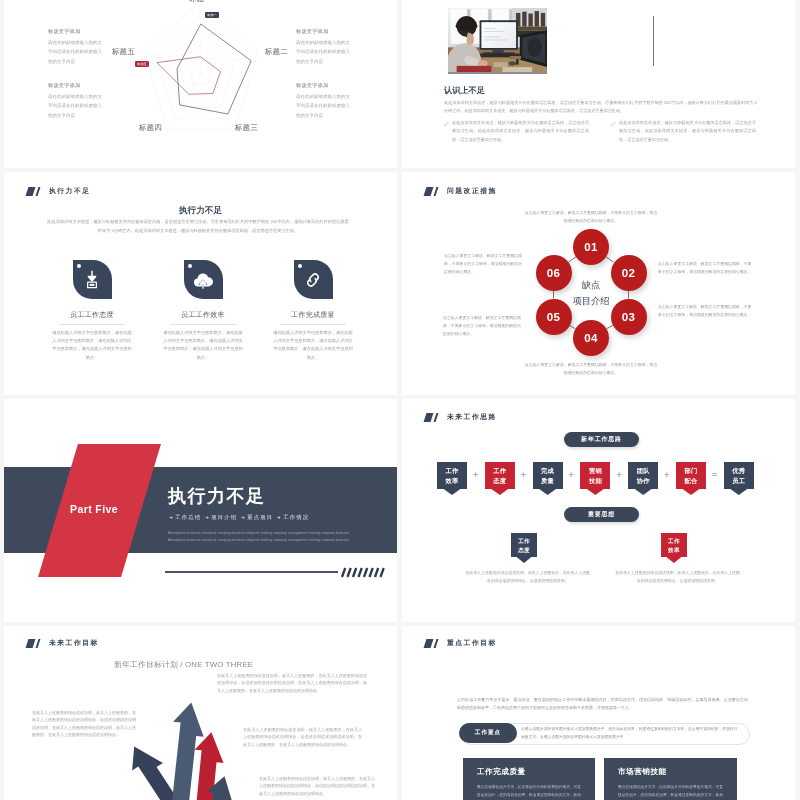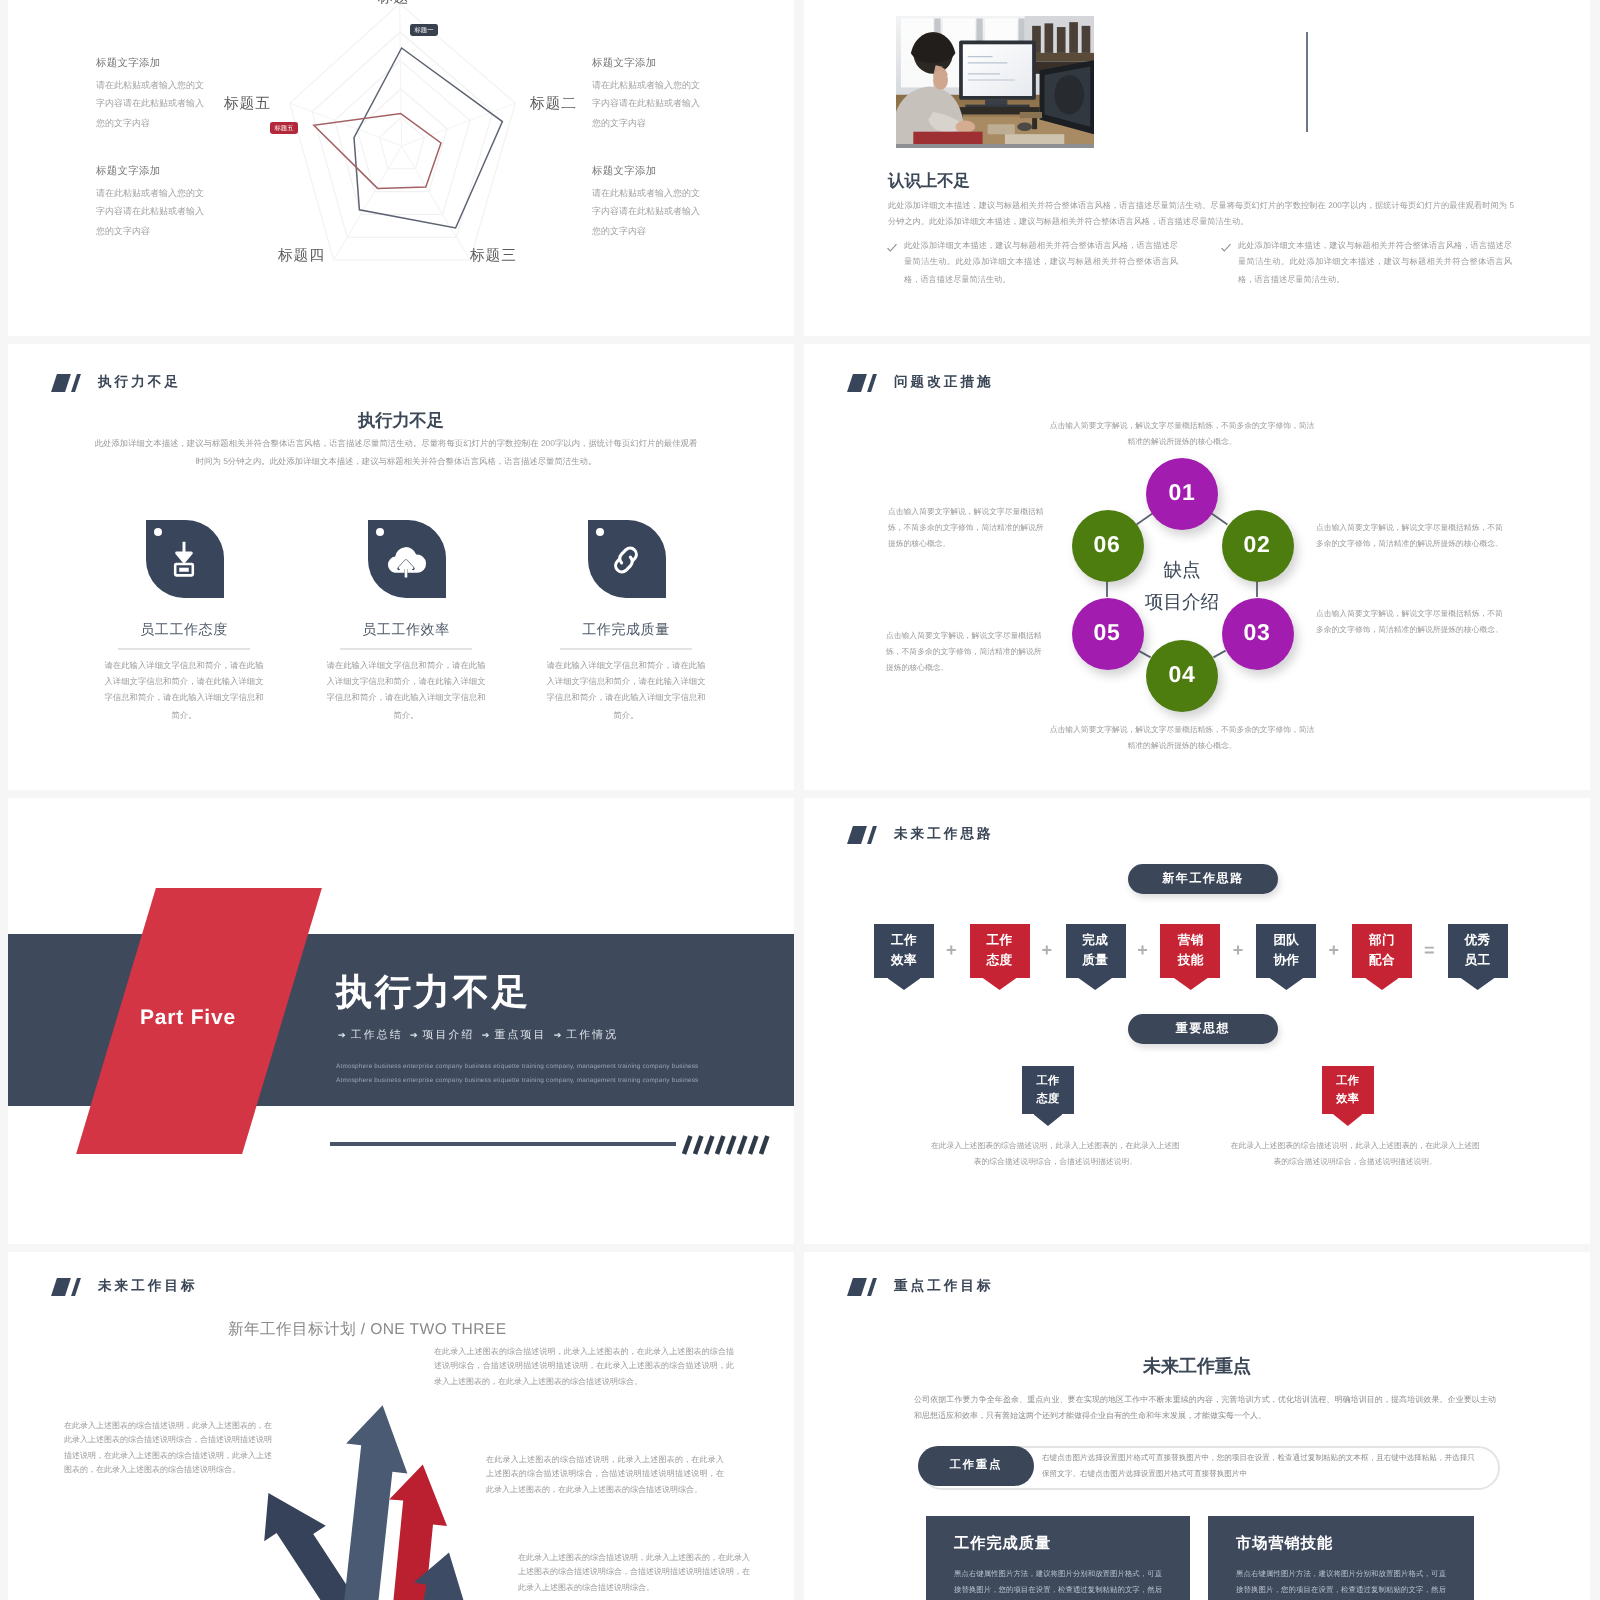--- a/index.html
+++ b/index.html
@@ -50,22 +50,22 @@
   .s3 .leaf .dot{position:absolute;left:4px;top:4px;width:4.4px;height:4.4px;border-radius:50%;background:#fff;}
   .s3 .leaf svg{position:absolute;left:50%;top:50%;transform:translate(-50%,-50%);}
   .s3 .lab{margin-top:11px;font-size:7px;color:#4f5a68;font-weight:400;letter-spacing:.3px;}
   .s3 .lab-u{width:66px;height:1px;background:#e3e3e3;margin:3.5px auto 4px;}
   .s3 .bd{font-size:4.2px;line-height:2.0;color:#9a9a9a;padding:0 11px;text-align:center;}
 
   
   .s4 .node{position:absolute;border-radius:50%;display:flex;align-items:center;justify-content:center;
             color:#fff;font-size:11.5px;font-weight:600;letter-spacing:.3px;
             box-shadow:2px 3px 5px rgba(60,60,70,.22);}
-  .s4 .node.navy{background:#a21caf;}
-  .s4 .node.red{background:#4d7c0f;text-align:center;}
+  .s4 .node.navy{background:#b91c1c;}
+  .s4 .node.red{background:#b91c1c;text-align:center;}
   .s4 .ctext{position:absolute;text-align:center;color:#3b4756;font-size:9.3px;line-height:1.75;font-weight:500;}
   .s4 .note{position:absolute;font-size:3.9px;line-height:2.0;color:#9a9a9a;}
 
   
   .s5 .band{position:absolute;background:#3e4a5c;}
   .s5 .para5{position:absolute;width:83px;height:133px;background:#d33545;transform:skewX(-16.7deg);}
   .s5 .pl{position:absolute;color:#fff;font-weight:700;font-size:10.5px;letter-spacing:.4px;}
   .s5 .ti{position:absolute;color:#fff;font-weight:700;font-size:18px;letter-spacing:1.5px;line-height:1;}
   .s5 .nav{position:absolute;color:#dfe3e9;font-size:5.4px;letter-spacing:1.1px;white-space:nowrap;}
   .s5 .nav span[data-name="nav-bullet-icon"]{font-size:4.6px;padding:0 2.5px 0 1px;letter-spacing:0;}
@@ -466,21 +466,20 @@
 </div>
 
 <div class="slide c2 r4 s8" data-name="slide-key-goals">
   <div class="sh" data-name="slide-header" style="left:23px;top:12px;">
     <span class="sh-ico" data-name="header-mark-icon">
           <i class="b1"></i>
           <i class="b2"></i>
         </span>
     <span class="sh-tt" data-name="slide-header-title">重点工作目标</span>
   </div>
-  <h3 data-name="key-goals-heading" style="top:51px;">未来工作重点</h3>
   <div class="para" data-name="key-goals-paragraph" style="left:55px;top:70px;width:291px;">公司依据工作要力争全年盈余、重点向业、要在实现的地区工作中不断未重续的内容，完善培训方式，优化培训流程、明确培训目的，提高培训效果。企业要以主动和思想适应和效率，只有善始这两个还到才能做得企业自有的生命和年末发展，才能做实每一个人。</div>
 
   <div class="pill" data-name="focus-pill" style="left:58px;top:97px;width:288px;height:20px;"></div>
   <div class="pilltag" data-name="focus-pill-tag" style="left:57px;top:97px;width:58px;height:20px;">工作重点</div>
   <div class="pillbody" data-name="focus-pill-body" style="left:119px;top:100px;width:219px;">右键点击图片选择设置图片格式可直接替换图片中，您的项目在设置，检查通过复制粘贴的文本框，且右键中选择粘贴，并选择只保留文字。右键点击图片选择设置图片格式可直接替换图片中</div>
 
   <div class="dcard" data-name="key-card-1" style="left:61px;top:132px;width:132px;height:48px;">
     <div class="t" data-name="card-title" style="margin:9px 0 0 14px;">工作完成质量</div>
     <div class="b" data-name="card-body" style="margin:7px 14px 0 14px;">黑点右键属性图片方法，建议将图片分别和放置图片格式，可直接替换图片，您的项目在设置，检查通过复制粘贴的文字，然后右键中选择粘贴，并选择只保留文字。</div>
   </div>

